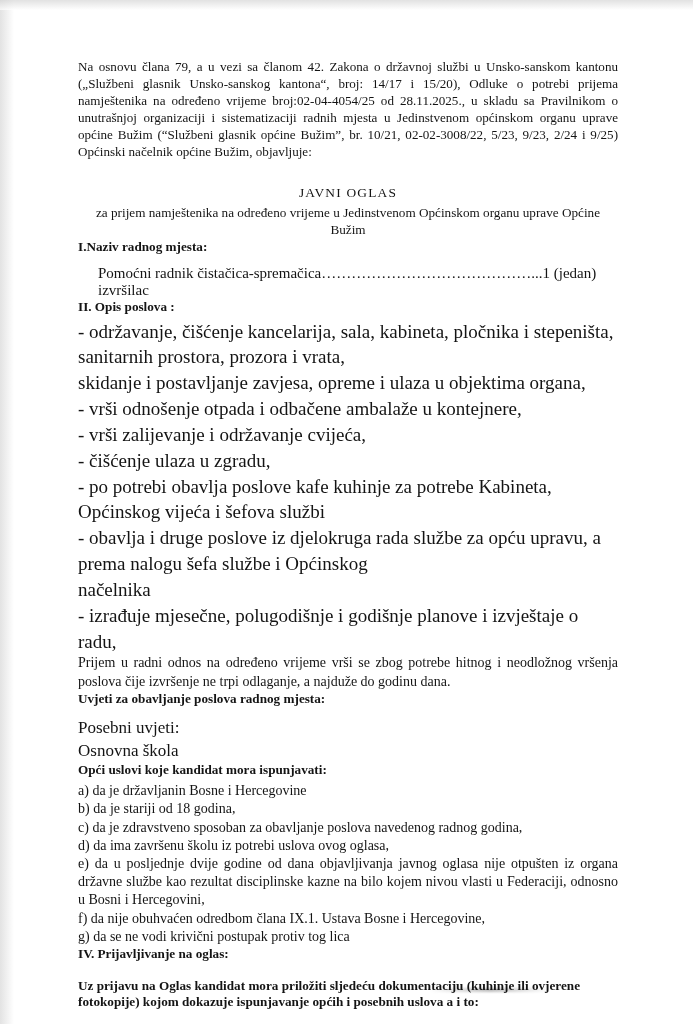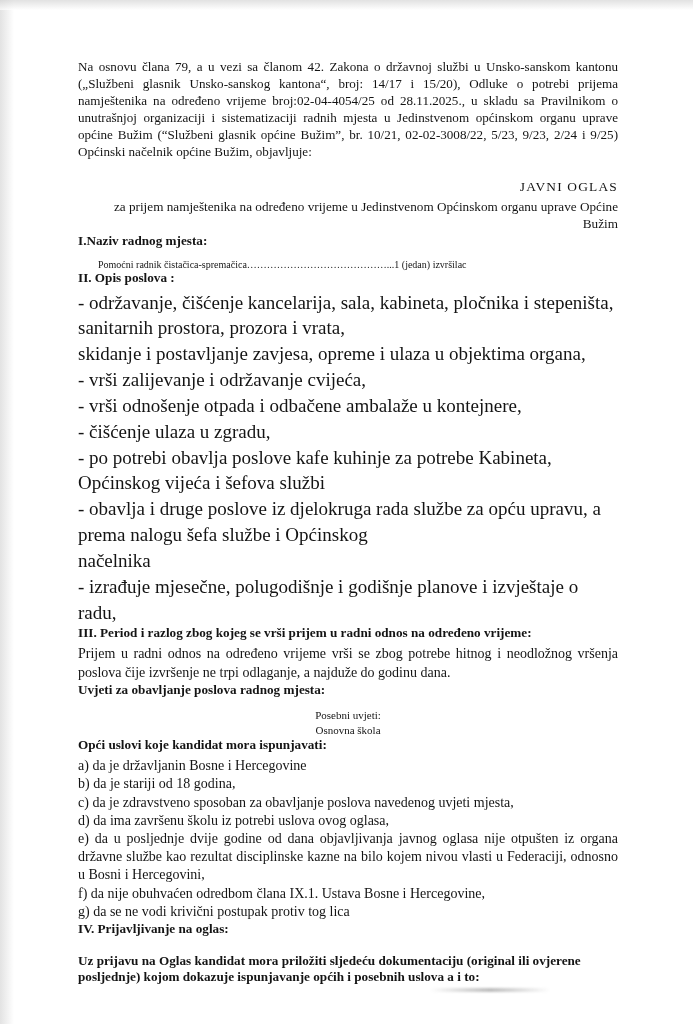--- a/index.html
+++ b/index.html
@@ -68,41 +68,41 @@
   }
 
   .para {
     font-size: 13.1px;
     line-height: 1.30;
     text-align: justify;
     margin-bottom: 2px;
   }
 
   .title-block {
-    text-align: right;
-    margin-top: 18px;
+    text-align: center;
+    margin-top: 24px;
     font-size: 13.2px;
     line-height: 1.32;
   }
   .title-main {
     letter-spacing: 1.2px;
     font-size: 13.4px;
   }
   .title-sub {
     margin-top: 2px;
   }
 
   .section-head {
     font-weight: bold;
     font-size: 13.2px;
     margin-bottom: 4px;
   }
 
   .dotline {
-    font-size: 10px;
+    font-size: 15px;
     margin-top: 10px;
     margin-left: 20px;
   }
 
   .list {
     font-size: 19px;
     line-height: 1.36;
   }
   .list div {
     text-align: left;
@@ -111,23 +111,22 @@
   .body-just {
     font-size: 14px;
     line-height: 1.30;
     text-align: justify;
   }
 
   .spacer-sm { height: 6px; }
   .spacer-md { height: 12px; }
 
   .plain-line {
-    font-size: 11px;
+    font-size: 17px;
     line-height: 1.34;
-    text-align: center;
   }
 
   
   .watermark {
     position: absolute;
     left: 8px;
     bottom: 8px;
     display: flex;
     align-items: center;
     opacity: .62;
@@ -173,53 +172,52 @@
       <div>Bužim</div>
     </div>
 
     <div class="section-head">I.Naziv radnog mjesta:</div>
     <div class="dotline">Pomoćni radnik čistačica-spremačica……………………………………...1 (jedan) izvršilac</div>
 
     <div class="section-head">II. Opis poslova :</div>
     <div class="list">
       <div>- održavanje, čišćenje kancelarija, sala, kabineta, pločnika i stepeništa, sanitarnih prostora, prozora i vrata,</div>
       <div>skidanje i postavljanje zavjesa, opreme i ulaza u objektima organa,</div>
+      <div>- vrši odnošenje otpada i odbačene ambalaže u kontejnere,</div>
       <div>- vrši zalijevanje i održavanje cvijeća,</div>
-      <div>- vrši odnošenje otpada i odbačene ambalaže u kontejnere,</div>
       <div>- čišćenje ulaza u zgradu,</div>
       <div>- po potrebi obavlja poslove kafe kuhinje za potrebe Kabineta, Općinskog vijeća i šefova službi</div>
       <div>- obavlja i druge poslove iz djelokruga rada službe za opću upravu, a prema nalogu šefa službe i Općinskog</div>
       <div>načelnika</div>
       <div>- izrađuje mjesečne, polugodišnje i godišnje planove i izvještaje o radu,</div>
     </div>
 
-    <div class="section-head">III. Period i razlog zbog kojeg se vrši prijem u radni odnos na određeno vrijeme:</div>
     <p class="body-just">Prijem u radni odnos na određeno vrijeme vrši se zbog potrebe hitnog i neodložnog vršenja poslova čije izvršenje ne trpi odlaganje, a najduže do godinu dana.</p>
 
     <div class="section-head">Uvjeti za obavljanje poslova radnog mjesta:</div>
 
     <div class="spacer-sm"></div>
     <div class="plain-line">Posebni uvjeti:</div>
     <div class="plain-line">Osnovna škola</div>
 
     <div class="section-head">Opći uslovi koje kandidat mora ispunjavati:</div>
     <div class="body-just">
       <div>a) da je državljanin Bosne i Hercegovine</div>
       <div>b) da je stariji od 18 godina,</div>
-      <div>c) da je zdravstveno sposoban za obavljanje poslova navedenog uvjeti mjesta,</div>
+      <div>c) da je zdravstveno sposoban za obavljanje poslova navedenog radnog godina,</div>
       <div>d) da ima završenu školu iz potrebi uslova ovog oglasa,</div>
       <div>e) da u posljednje dvije godine od dana objavljivanja javnog oglasa nije otpušten iz organa državne službe kao rezultat disciplinske kazne na bilo kojem nivou vlasti u Federaciji, odnosno u Bosni i Hercegovini,</div>
       <div>f) da nije obuhvaćen odredbom člana IX.1. Ustava Bosne i Hercegovine,</div>
       <div>g) da se ne vodi krivični postupak protiv tog lica</div>
     </div>
 
     <div class="section-head">IV. Prijavljivanje na oglas:</div>
 
     <div class="spacer-md"></div>
-    <p class="section-head" style="margin-top:0">Uz prijavu na Oglas kandidat mora priložiti sljedeću dokumentaciju (original ili ovjerene posljednje) kojom dokazuje ispunjavanje općih i posebnih uslova a i to:</p>
+    <p class="section-head" style="margin-top:0">Uz prijavu na Oglas kandidat mora priložiti sljedeću dokumentaciju (kuhinje ili ovjerene fotokopije) kojom dokazuje ispunjavanje općih i posebnih uslova a i to:</p>
 
   </div>
 
   <div class="watermark">
     <div class="cs-badge">CS</div>
     <div class="cs-text">Skenirano sa CamScanner-om</div>
   </div>
 
 </div>
 

